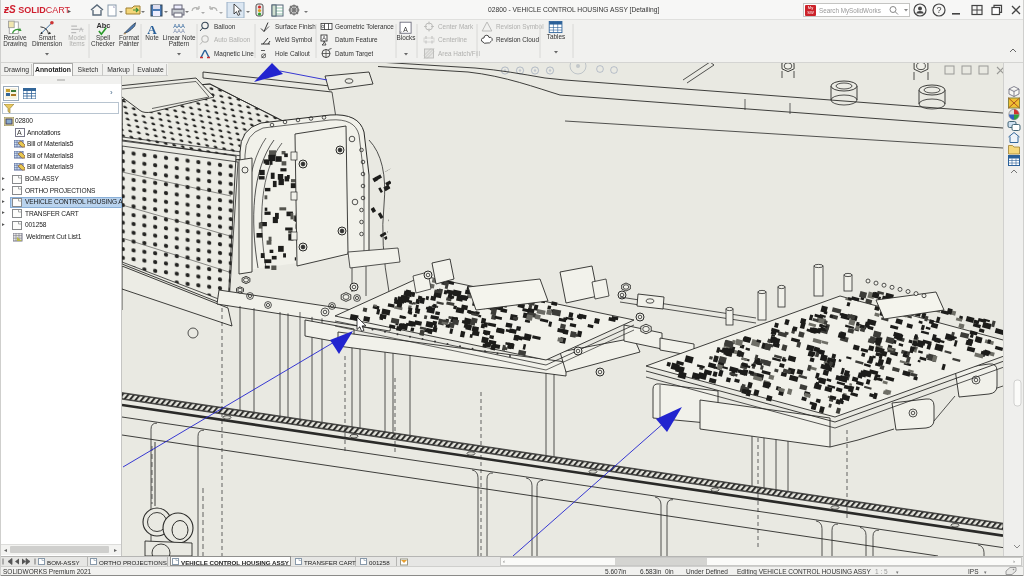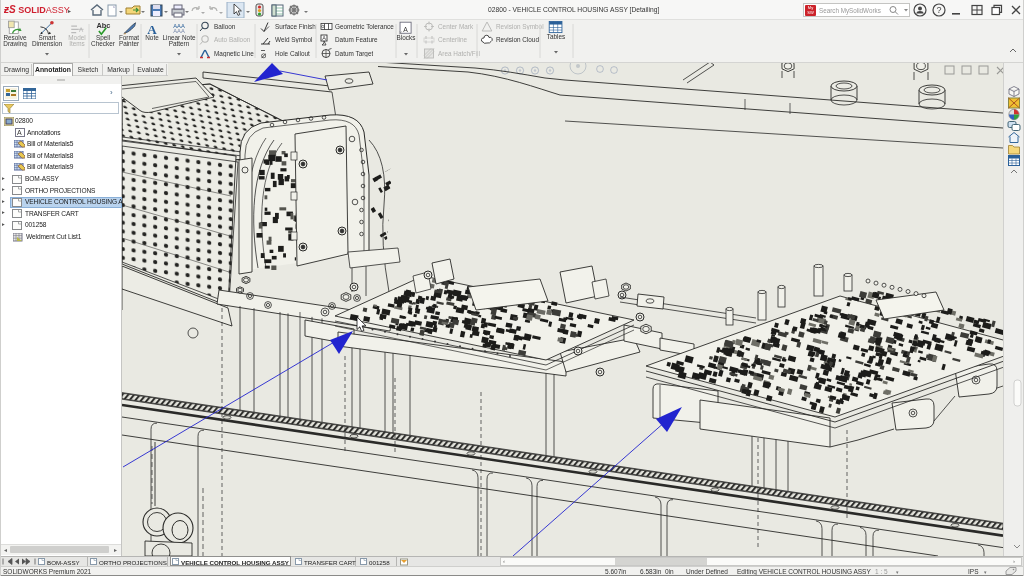--- a/index.html
+++ b/index.html
@@ -1,20 +1,20 @@
 <!DOCTYPE html>
 <html><head><meta charset="utf-8"><style>
 html,body{margin:0;padding:0}
 body{width:1024px;height:576px;position:relative;font-family:"Liberation Sans",sans-serif;
 overflow:hidden;background:#f1f1ef;font-size:7px;color:#222}
 div{position:absolute;box-sizing:border-box}
 .t{white-space:nowrap;overflow:hidden}
 </style></head><body>
 <div class="t" style="left:0px;top:0px;width:1024px;height:20px;background:#f7f7f6;border-bottom:1px solid #e0e0de"></div>
-<div class="t" style="left:4px;top:4px;width:80px;height:12px;font-size:9px;font-weight:bold;color:#cf1f2f;font-style:italic"><span style="font-size:10px">ƶS</span> <span style="font-style:normal">SOLID<span style="font-weight:normal">ASSY</span></span></div>
+<div class="t" style="left:4px;top:4px;width:80px;height:12px;font-size:9px;font-weight:bold;color:#cf1f2f;font-style:italic"><span style="font-size:10px">ƶS</span> <span style="font-style:normal">SOLID<span style="font-weight:normal">CART</span></span></div>
 <div class="t" style="left:68px;top:7px;width:6px;height:8px;color:#555;font-size:6px">▸</div>
 <svg style="position:absolute;left:88px;top:2px" width="240" height="16" viewBox="0 0 240 16">
 <path d="M3,8 L9,3 L15,8 M5,8 L5,13 L13,13 L13,8" fill="none" stroke="#5a6a7a" stroke-width="1.4"></path>
 <rect x="20" y="3" width="8" height="11" fill="#fff" stroke="#8899aa"></rect>
     <path d="M25,3 l3,3 l-3,0 z" fill="#ccd"></path>
 <path d="m31,8 4,0 m-2,-2 0,4" stroke="#888" stroke-width="0"></path>
     <path d="M31,9 l4,0 -2,2 z" fill="#777"></path>
 <path d="M38,6 L44,6 L46,4 L52,4 L52,12 L38,12 Z" fill="#f5d77a" stroke="#a08030"></path>
     <path d="M45,8 l5,0 -2,-2 m2,2 -2,2" stroke="#3a8f3a" stroke-width="1.2" fill="none"></path>
 <path d="M53,9 l4,0 -2,2 z" fill="#777"></path>

